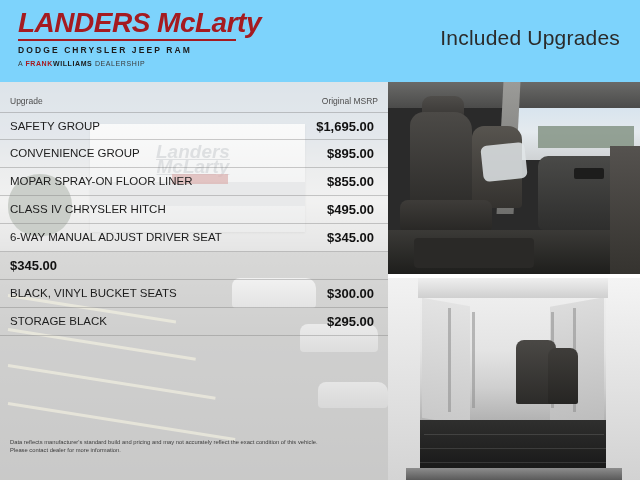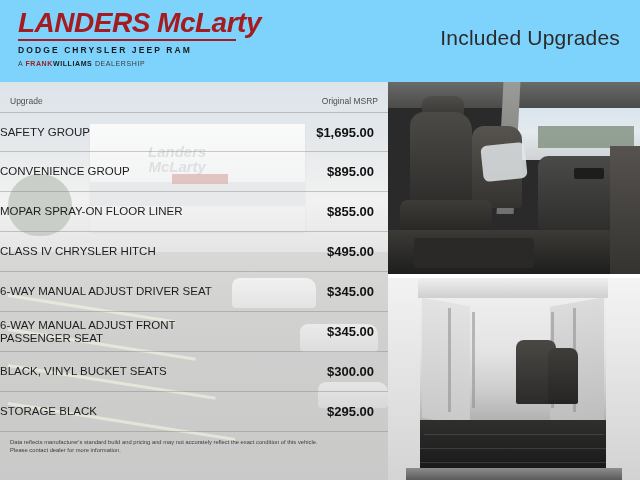--- a/index.html
+++ b/index.html
@@ -93,29 +93,30 @@
     box-shadow: 0 1px 2px rgba(0,0,0,0.12);
   }
   #bd-building-band {
     position: absolute;
     left: 0; top: 58px;
     width: 100%; height: 24px;
     background: #d0d2d4;
   }
   #bd-sign {
     position: absolute;
-    left: 148px; top: 62px;
+    left: 156px; top: 62px;
     font-family: "Liberation Sans", sans-serif;
     font-weight: bold;
     font-style: italic;
-    font-size: 15px;
+    font-size: 19px;
     line-height: 15px;
     color: #b0b5b9;
     text-align: center;
     opacity: 0.85;
+    text-decoration: underline;
   }
   #bd-red-sign {
     position: absolute;
     left: 172px; top: 92px;
     width: 56px; height: 10px;
     background: #b5615f;
     opacity: 0.75;
   }
   #bd-lot {
     position: absolute;
@@ -183,25 +184,25 @@
     font-size: 8.5px;
     color: #4e4e4e;
   }
   #rows {
     position: absolute;
     left: 0; top: 30px;
     width: 388px;
   }
   .row {
     position: relative;
-    height: 40px;
+    height: 28px;
     display: flex;
     align-items: center;
     justify-content: space-between;
-    padding: 0 14px 0 0;
+    padding: 0 14px 0 10px;
     border-bottom: 1px solid rgba(120,120,120,0.38);
   }
   .row:first-child { border-top: 1px solid rgba(120,120,120,0.38); }
   .row-label {
     font-size: 11.5px;
     color: #1d1d1d;
     line-height: 13px;
     max-width: 232px;
   }
   .row-price {
@@ -428,21 +429,20 @@
         </div>
         <div class="row">
           <div class="row-label">CLASS IV CHRYSLER HITCH</div>
           <div class="row-price">$495.00</div>
         </div>
         <div class="row">
           <div class="row-label">6-WAY MANUAL ADJUST DRIVER SEAT</div>
           <div class="row-price">$345.00</div>
         </div>
         <div class="row">
-          <div class="row-label">6-WAY MANUAL ADJUST FRONT PASSENGER SEAT</div>
           <div class="row-price">$345.00</div>
         </div>
         <div class="row">
           <div class="row-label">BLACK, VINYL BUCKET SEATS</div>
           <div class="row-price">$300.00</div>
         </div>
         <div class="row">
           <div class="row-label">STORAGE BLACK</div>
           <div class="row-price">$295.00</div>
         </div>

